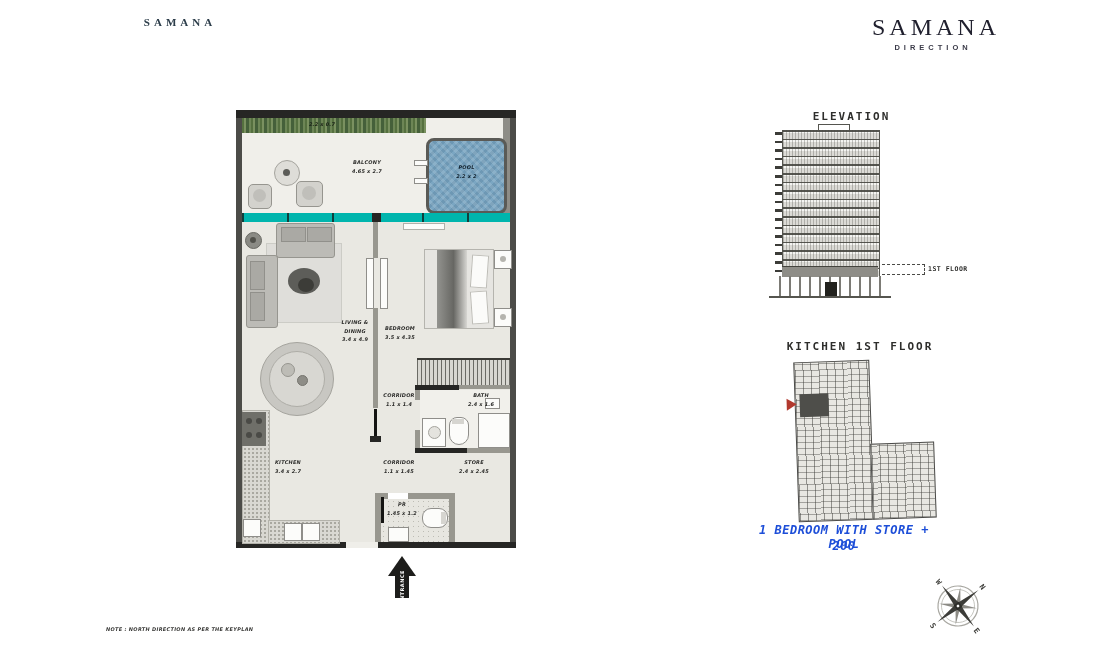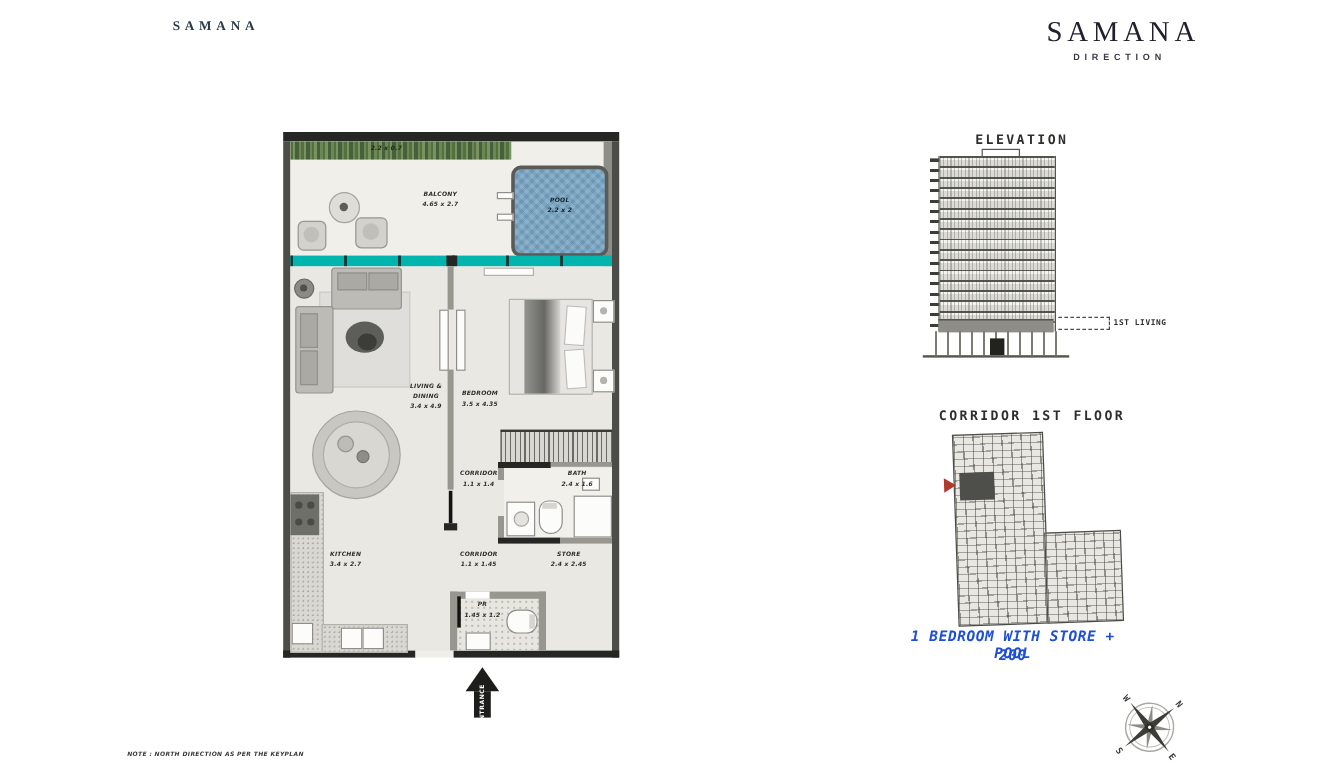--- a/index.html
+++ b/index.html
@@ -237,23 +237,23 @@
   <div class="abs" style="left:765px;top:120px;width:175px;height:182px;">
     <div class="abs" style="left:53px;top:4px;width:30px;height:6px;border:1px solid #55554f;"></div>
     <div class="abs balc-strip" style="left:10px;top:12px;width:8px;height:144px;"></div>
     <div class="abs facade" style="left:17px;top:10px;width:96px;height:146px;"></div>
     <div class="abs" style="left:17px;top:146px;width:96px;height:10px;background:#8e8d87;border-top:1px solid #44443e;"></div>
     <div class="abs cols" style="left:14px;top:156px;width:102px;height:20px;"></div>
     <div class="abs" style="left:60px;top:162px;width:12px;height:14px;background:#22221e;"></div>
     <div class="abs" style="left:4px;top:176px;width:122px;height:2px;background:#55554f;"></div>
   </div>
   <div class="abs dash-lead" style="left:882px;top:264px;width:42px;height:9px;"></div>
-  <div class="abs floor-tag" style="left:928px;top:265px;">1ST LIVING</div>
-
-  <div class="abs mono-title" style="left:770px;top:340px;width:180px;">CORRIDOR 1ST FLOOR</div>
+  <div class="abs floor-tag" style="left:928px;top:265px;">1ST FLOOR</div>
+
+  <div class="abs mono-title" style="left:770px;top:340px;width:180px;">KITCHEN 1ST FLOOR</div>
   <div class="abs" style="left:788px;top:358px;width:150px;height:165px;transform:rotate(-2deg);">
     <div class="keyplan-grid" style="left:8px;top:2px;width:74px;height:158px;"></div>
     <div class="keyplan-grid" style="left:82px;top:86px;width:62px;height:74px;"></div>
     <div class="abs" style="left:13px;top:34px;width:29px;height:23px;background:#4e4e4a;"></div>
     <div class="abs" style="left:0;top:38px;width:0;height:0;border-top:6px solid transparent;border-bottom:6px solid transparent;border-left:10px solid #b2392e;"></div>
   </div>
 
   <div class="abs unit-name" style="left:744px;top:523px;width:200px;">1 BEDROOM WITH STORE + POOL</div>
   <div class="abs unit-name" style="left:744px;top:539px;width:200px;">200</div>
 

